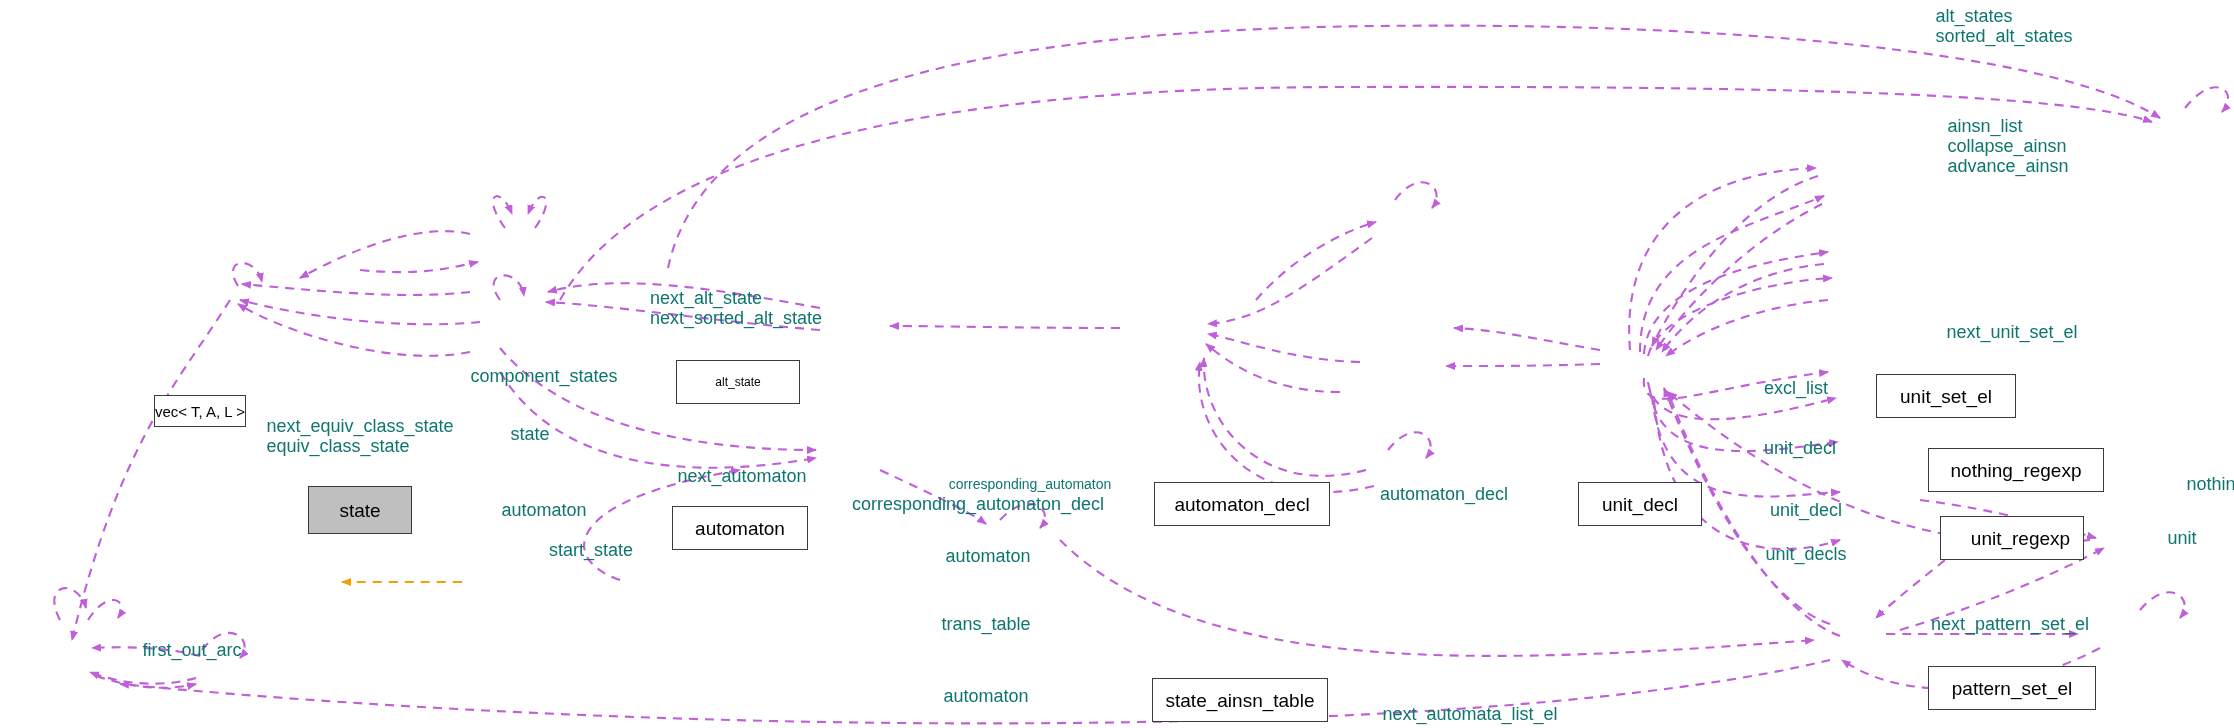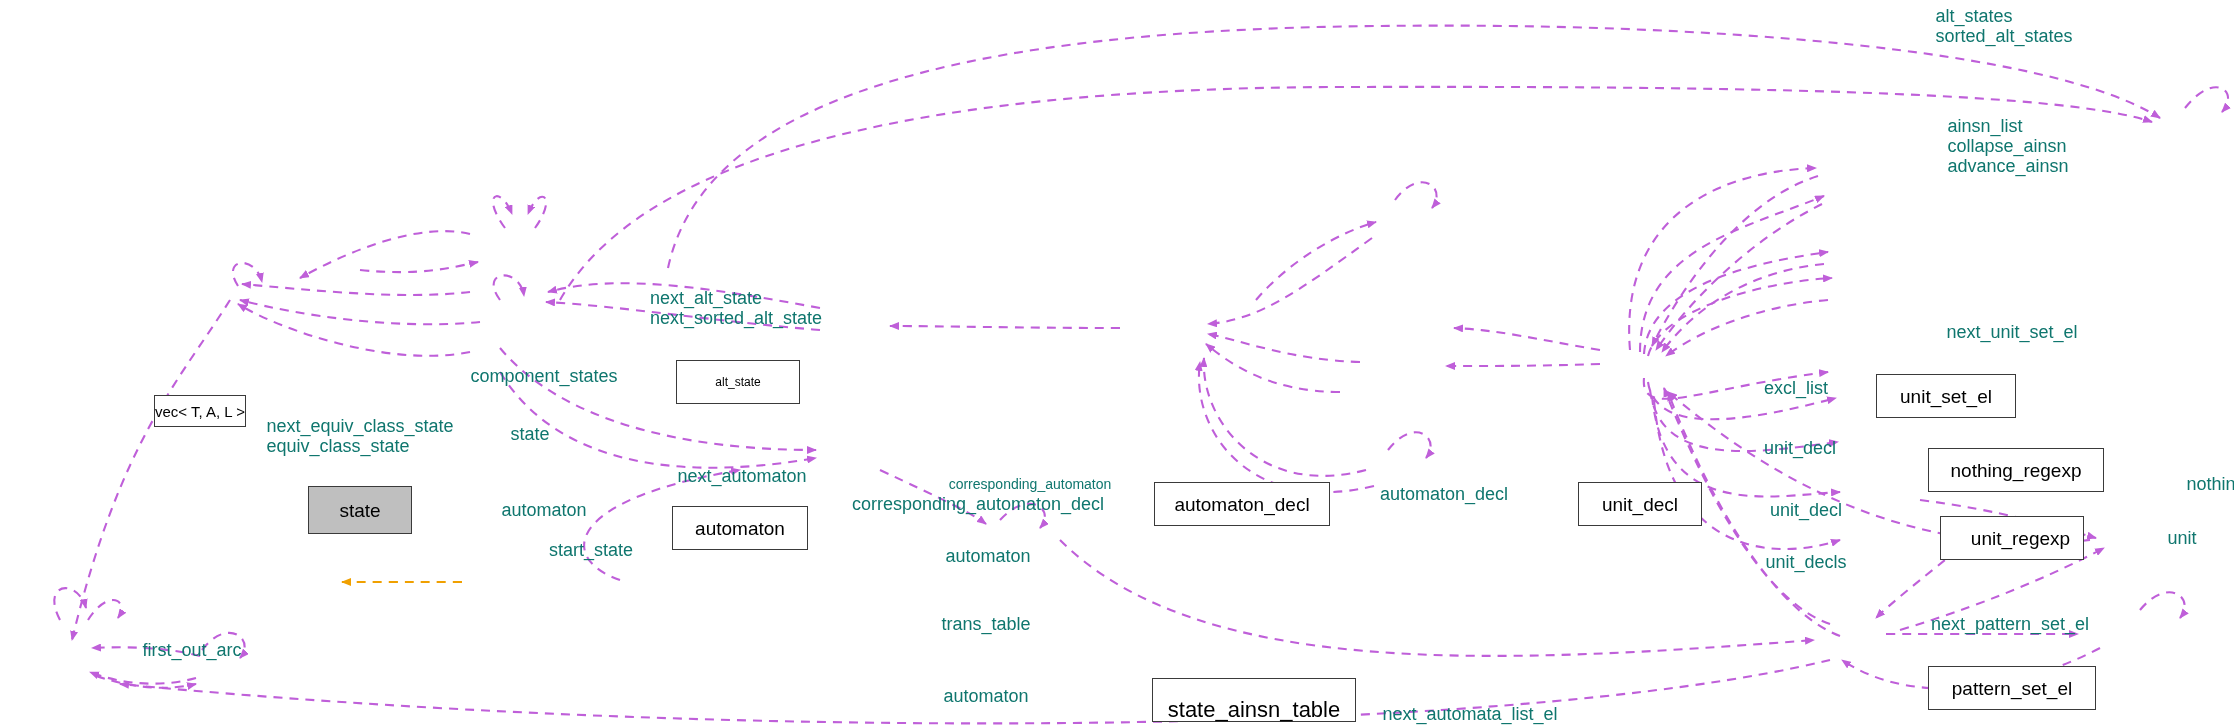--- a/index.html
+++ b/index.html
@@ -168,21 +168,21 @@
     </div>
   <div class="node" style="left: 676px; top: 360px; width: 124px; height: 44px; font-size: 12px;">
       <span>alt_state</span>
     </div>
   <div class="node" style="left: 672px; top: 506px; width: 136px; height: 44px; font-size: 19px;">
       <span>automaton</span>
     </div>
   <div class="node" style="left: 1154px; top: 482px; width: 176px; height: 44px; font-size: 19px;">
       <span>automaton_decl</span>
     </div>
-  <div class="node" style="left: 1152px; top: 678px; width: 204px; height: 44px; font-size: 22px; align-items: flex-end;">
+  <div class="node" style="left: 1152px; top: 678px; width: 176px; height: 44px; font-size: 19px;">
       <span>state_ainsn_table</span>
     </div>
 
   <div class="node" style="left: 1578px; top: 482px; width: 124px; height: 44px; font-size: 19px;">
       <span>unit_decl</span>
     </div>
   <div class="node" style="left: 1876px; top: 374px; width: 140px; height: 44px; font-size: 19px;">
       <span>unit_set_el</span>
     </div>
   <div class="node" style="left: 1928px; top: 448px; width: 176px; height: 44px; font-size: 19px;">
@@ -256,21 +256,21 @@
       <span>automaton</span>
     </div>
 
   <div class="elabel" style="left: 2182px; top: 518px; font-size: 18px; line-height: 20px; margin-top: 10px;">
       <span>unit</span>
     </div>
 
   <div class="elabel" style="left: 548px; top: 540px; font-size: 18px; line-height: 20px; margin-left: 43px;">
       <span>start_state</span>
     </div>
-  <div class="elabel" style="left: 1806px; top: 544px; font-size: 18px; line-height: 20px; margin-top: 8px;">
+  <div class="elabel" style="left: 1806px; top: 544px; font-size: 18px; line-height: 20px;">
       <span>unit_decls</span>
     </div>
   <div class="elabel" style="left: 988px; top: 546px; font-size: 18px; line-height: 20px;">
       <span>automaton</span>
     </div>
 
   <div class="elabel" style="left: 2010px; top: 614px; font-size: 18px; line-height: 20px;">
       <span>next_pattern_set_el</span>
     </div>
   <div class="elabel" style="left: 986px; top: 614px; font-size: 18px; line-height: 20px;">

